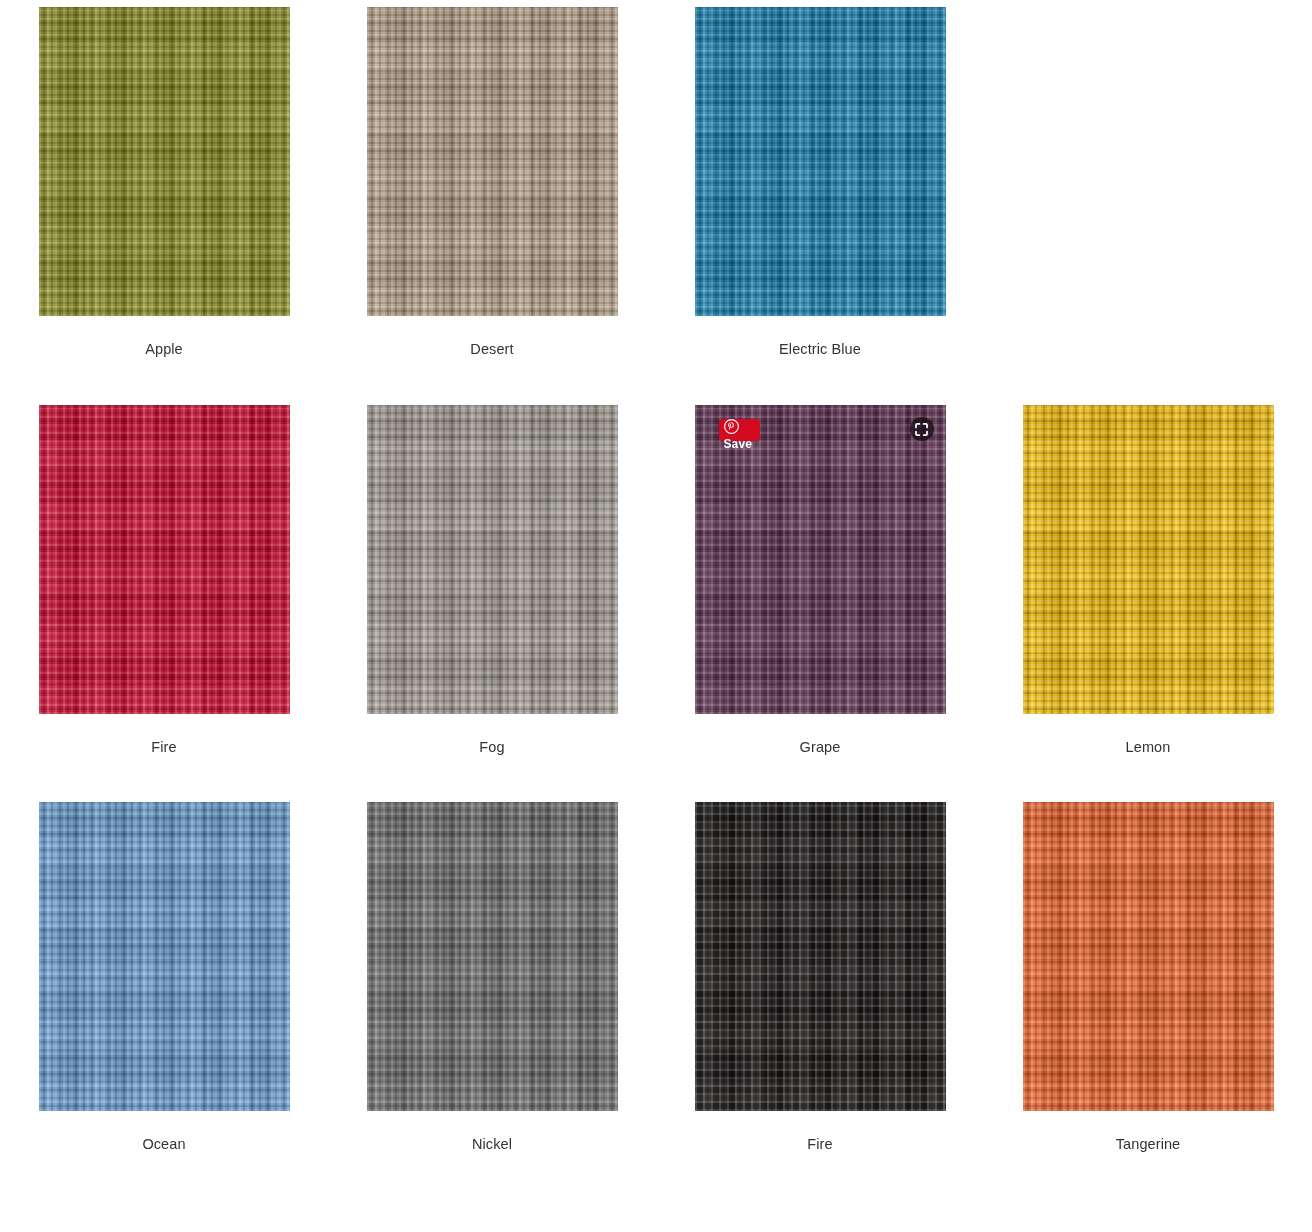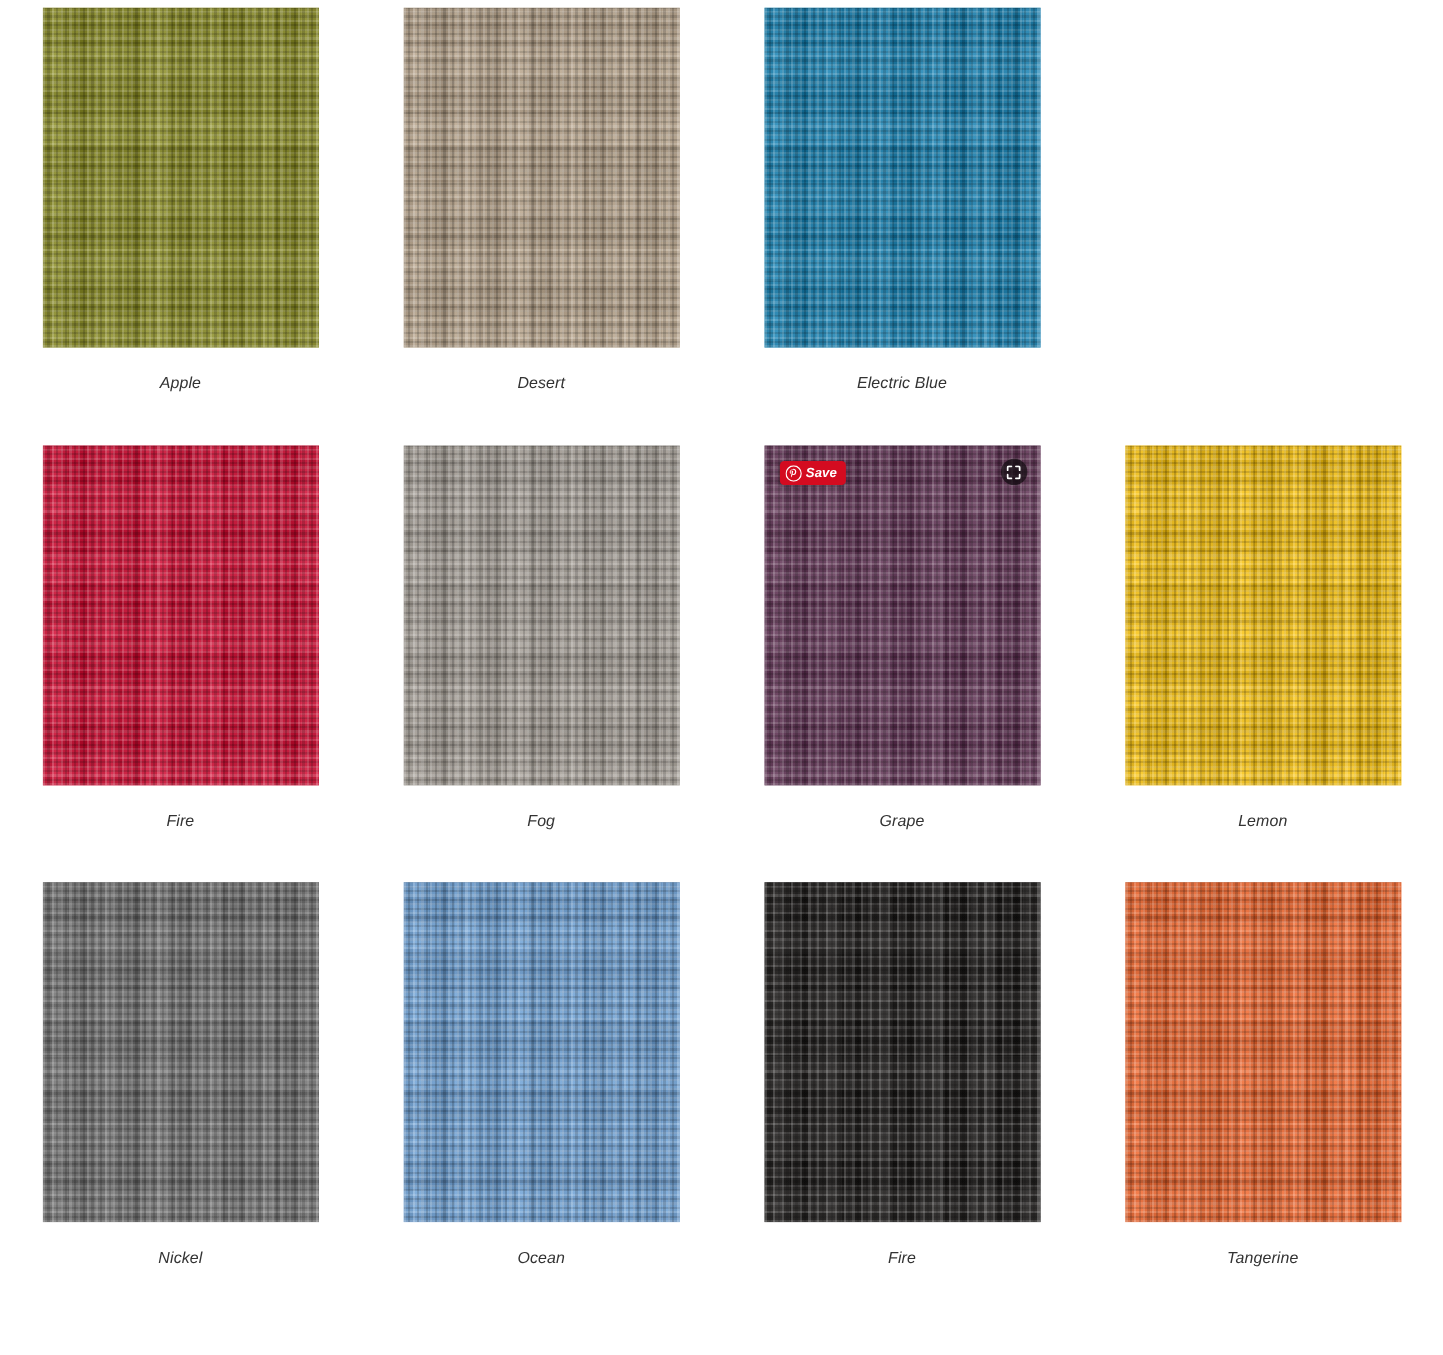--- a/index.html
+++ b/index.html
@@ -11,21 +11,20 @@
   body {
     width: 1312px;
     height: 1232px;
     font-family: "Liberation Sans", sans-serif;
     overflow: hidden;
   }
 
   .gallery {
     width: 1312px;
     padding: 7px 0 0 0;
-    font-style: italic;
   }
 
   .swatch-row {
     display: flex;
     width: 1312px;
   }
   .swatch-row.row-1 { height: 398px; }
   .swatch-row.row-2 { height: 397px; }
   .swatch-row.row-3 { height: 397px; }
 
@@ -115,30 +114,30 @@
     color: #333333;
     letter-spacing: 0.1px;
     text-align: center;
     line-height: 1.2;
   }
 
   
   .pin-save-button {
     position: absolute;
     top: 14px;
-    left: 14px;
+    left: 24px;
     height: 22px;
     display: flex;
-    align-items: center;
     gap: 4px;
     background: #d40b20;
     border-radius: 4px;
     padding: 0 8px 0 5px;
     cursor: pointer;
     box-shadow: 0 1px 2px rgba(0,0,0,0.25);
+    flex-direction: column;
   }
   .pin-save-button .pin-logo {
     width: 15px;
     height: 15px;
     flex: 0 0 15px;
     display: block;
   }
   .pin-save-button .pin-save-text {
     color: #ffffff;
     font-size: 12px;
@@ -237,34 +236,34 @@
       <div class="swatch-tile" style="background-color: rgb(249, 194, 12);">
         <div class="weave"></div>
         <div class="weave-soft"></div>
       </div>
       <div class="swatch-label">Lemon</div>
     </div>
   </div>
 
   <div class="swatch-row row-3">
     <div class="swatch-cell">
+      <div class="swatch-tile" style="background-color: rgb(107, 159, 212);">
+        <div class="weave"></div>
+        <div class="weave-soft"></div>
+      </div>
+      <div class="swatch-label">Ocean</div>
+    </div>
+    <div class="swatch-cell">
       <div class="swatch-tile" style="background-color: rgb(110, 110, 110);">
         <div class="weave"></div>
         <div class="weave-soft"></div>
       </div>
       <div class="swatch-label">Nickel</div>
     </div>
     <div class="swatch-cell">
-      <div class="swatch-tile" style="background-color: rgb(107, 159, 212);">
-        <div class="weave"></div>
-        <div class="weave-soft"></div>
-      </div>
-      <div class="swatch-label">Ocean</div>
-    </div>
-    <div class="swatch-cell">
       <div class="swatch-tile" style="background-color: rgb(23, 21, 20);">
         <div class="weave"></div>
         <div class="weave-soft"></div>
       </div>
       <div class="swatch-label">Fire</div>
     </div>
     <div class="swatch-cell">
       <div class="swatch-tile" style="background-color: rgb(240, 100, 42);">
         <div class="weave"></div>
         <div class="weave-soft"></div>

